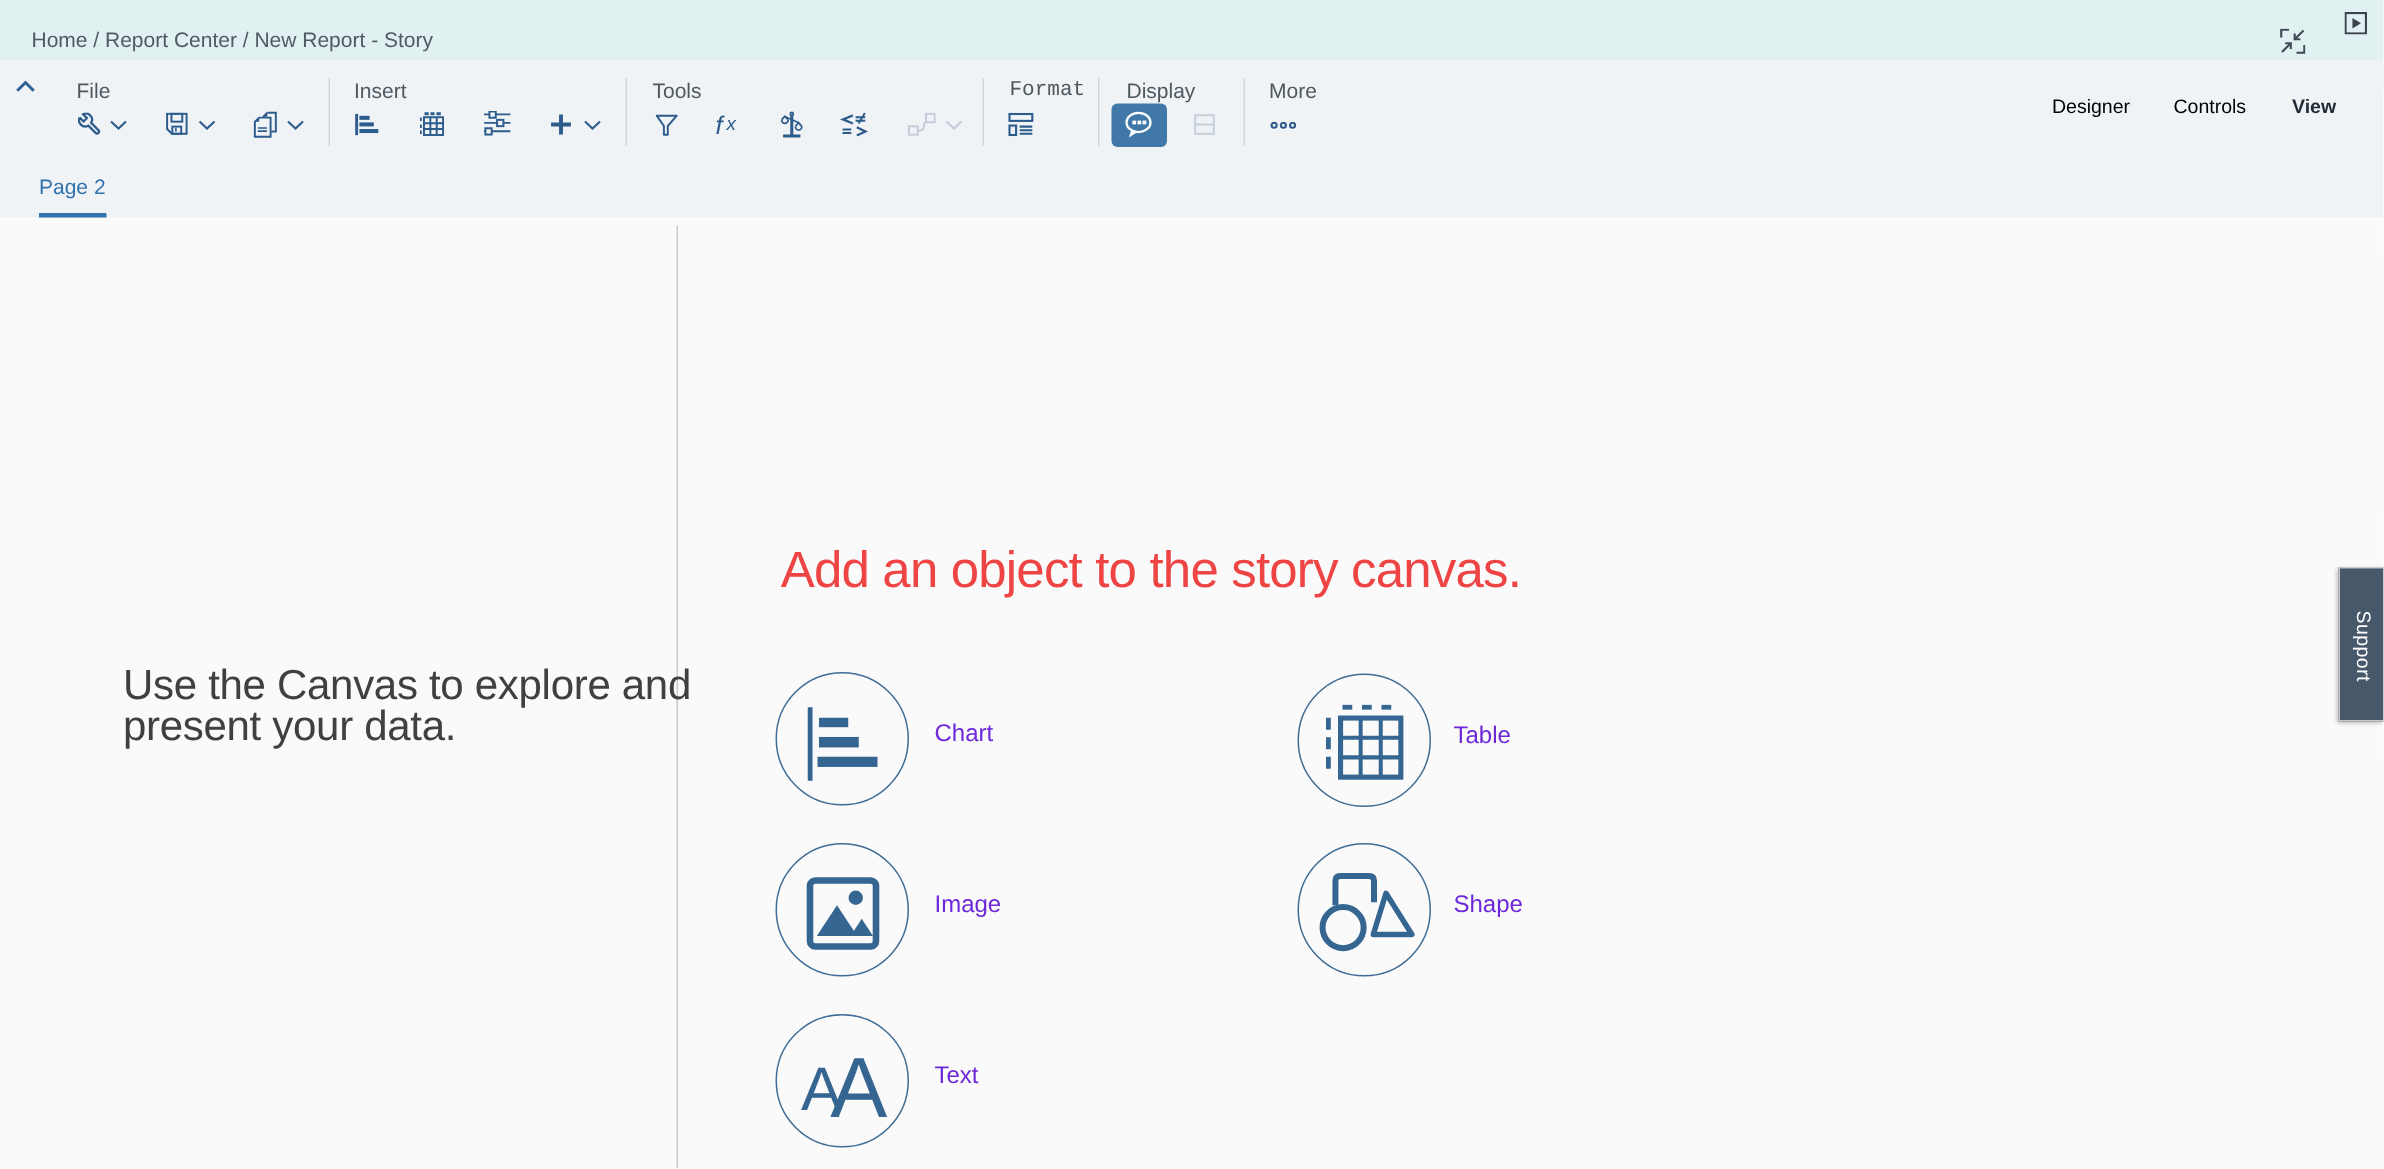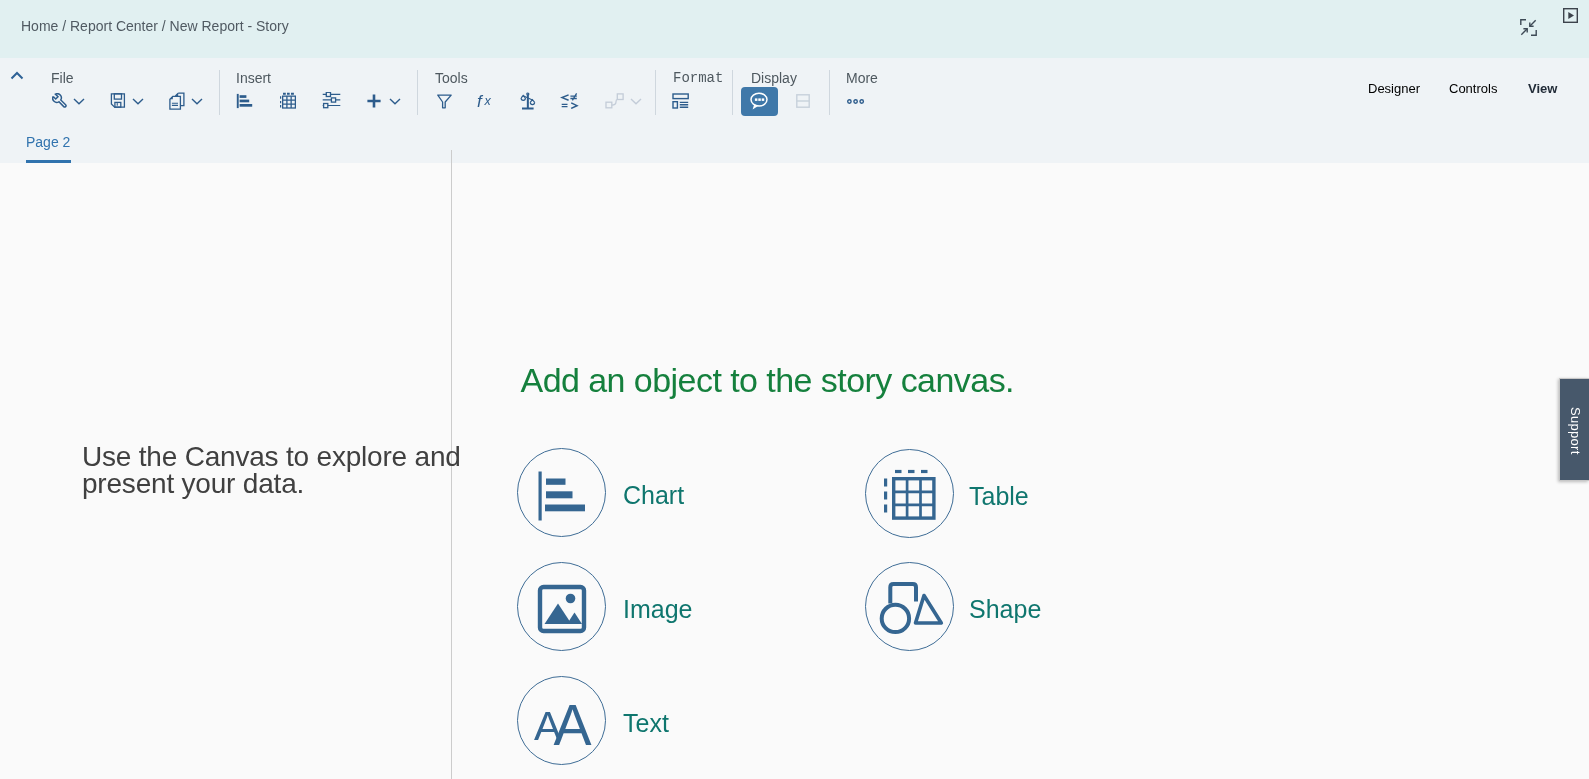--- a/index.html
+++ b/index.html
@@ -3,33 +3,33 @@
 <meta charset="utf-8">
 <style>
   * { margin:0; padding:0; box-sizing:border-box; }
   html,body { width:1589px; height:779px; overflow:hidden; font-family:"Liberation Sans", sans-serif; }
   #app { position:relative; width:1589px; height:779px; background:#fafafa; }
   .abs { position:absolute; }
   
   #header { position:absolute; left:0; top:0; width:1589px; height:63px; background:#e1f0f1; }
   #crumb { position:absolute; left:21px; top:18px; font-size:14px; color:#505a62; }
   
-  #toolbar { position:absolute; left:0; top:58px; width:1589px; height:105px; background:#eff3f6; }
+  #toolbar { position:absolute; left:0; top:40px; width:1589px; height:105px; background:#eff3f6; }
   .seclabel { position:absolute; top:12px; font-size:14px; color:#4e585f; }
   .sep { position:absolute; top:12px; height:45px; width:1px; background:#cfd7de; }
   .mode { position:absolute; top:23px; font-size:13px; color:#000000; }
   #tabunderline { position:absolute; left:26px; top:102px; width:45px; height:2.5px; background:#3173ae; }
   #pagetab { position:absolute; left:26px; top:76px; font-size:14px; color:#3173ae; }
   
   #divider { position:absolute; left:451px; top:150px; width:1px; height:629px; background:#cccccc; }
   #lefthead { position:absolute; left:82px; top:443px; font-size:28px; line-height:27px; color:#404040; letter-spacing:-0.2px; }
   #leftbody { position:absolute; left:82px; top:509px; font-size:14px; line-height:24px; color:#32363a; }
-  #addhead { position:absolute; left:520.5px; top:361px; font-size:34px; color:#15803d; letter-spacing:-0.55px; }
+  #addhead { position:absolute; left:520.5px; top:361px; font-size:34px; color:#ef4444; letter-spacing:-0.55px; }
   .circle { position:absolute; width:89px; height:89px; border:1px solid #3f6d96; border-radius:50%; }
-  .biglabel { position:absolute; font-size:25px; color:#0f766e; }
+  .biglabel { position:absolute; font-size:16px; color:#6d28d9; }
   
   #support { position:absolute; left:1559px; top:378px; width:30px; height:103px; background:#47586b; border:1px solid #c8c8c8; border-right:none; box-shadow:-1px 1px 3px rgba(0,0,0,0.25); }
   #support span { position:absolute; left:8px; top:28px; color:#ffffff; font-size:13px; writing-mode:vertical-rl; letter-spacing:0.3px; }
 </style>
 </head>
 <body>
 <div id="app">
   <div id="header">
     <div id="crumb">Home / Report Center / New Report - Story</div>
     <svg class="abs" style="left:1520px; top:19px;" width="17" height="17" viewBox="0 0 17 17" fill="none" stroke="#3e4a56" stroke-width="1.4">

